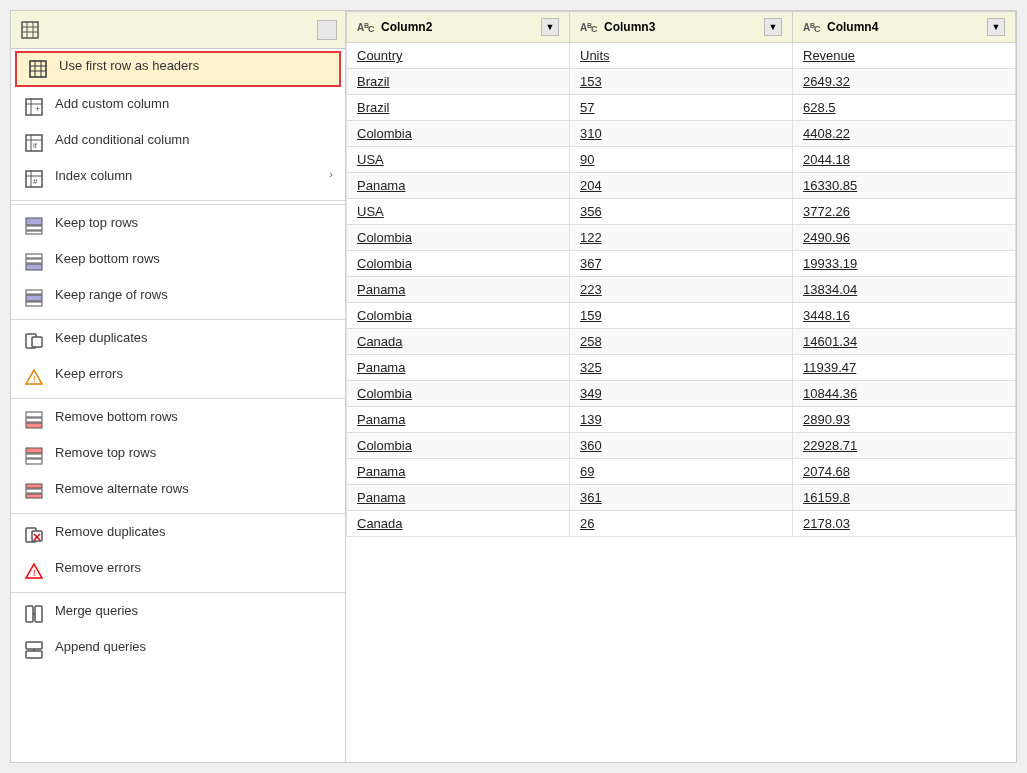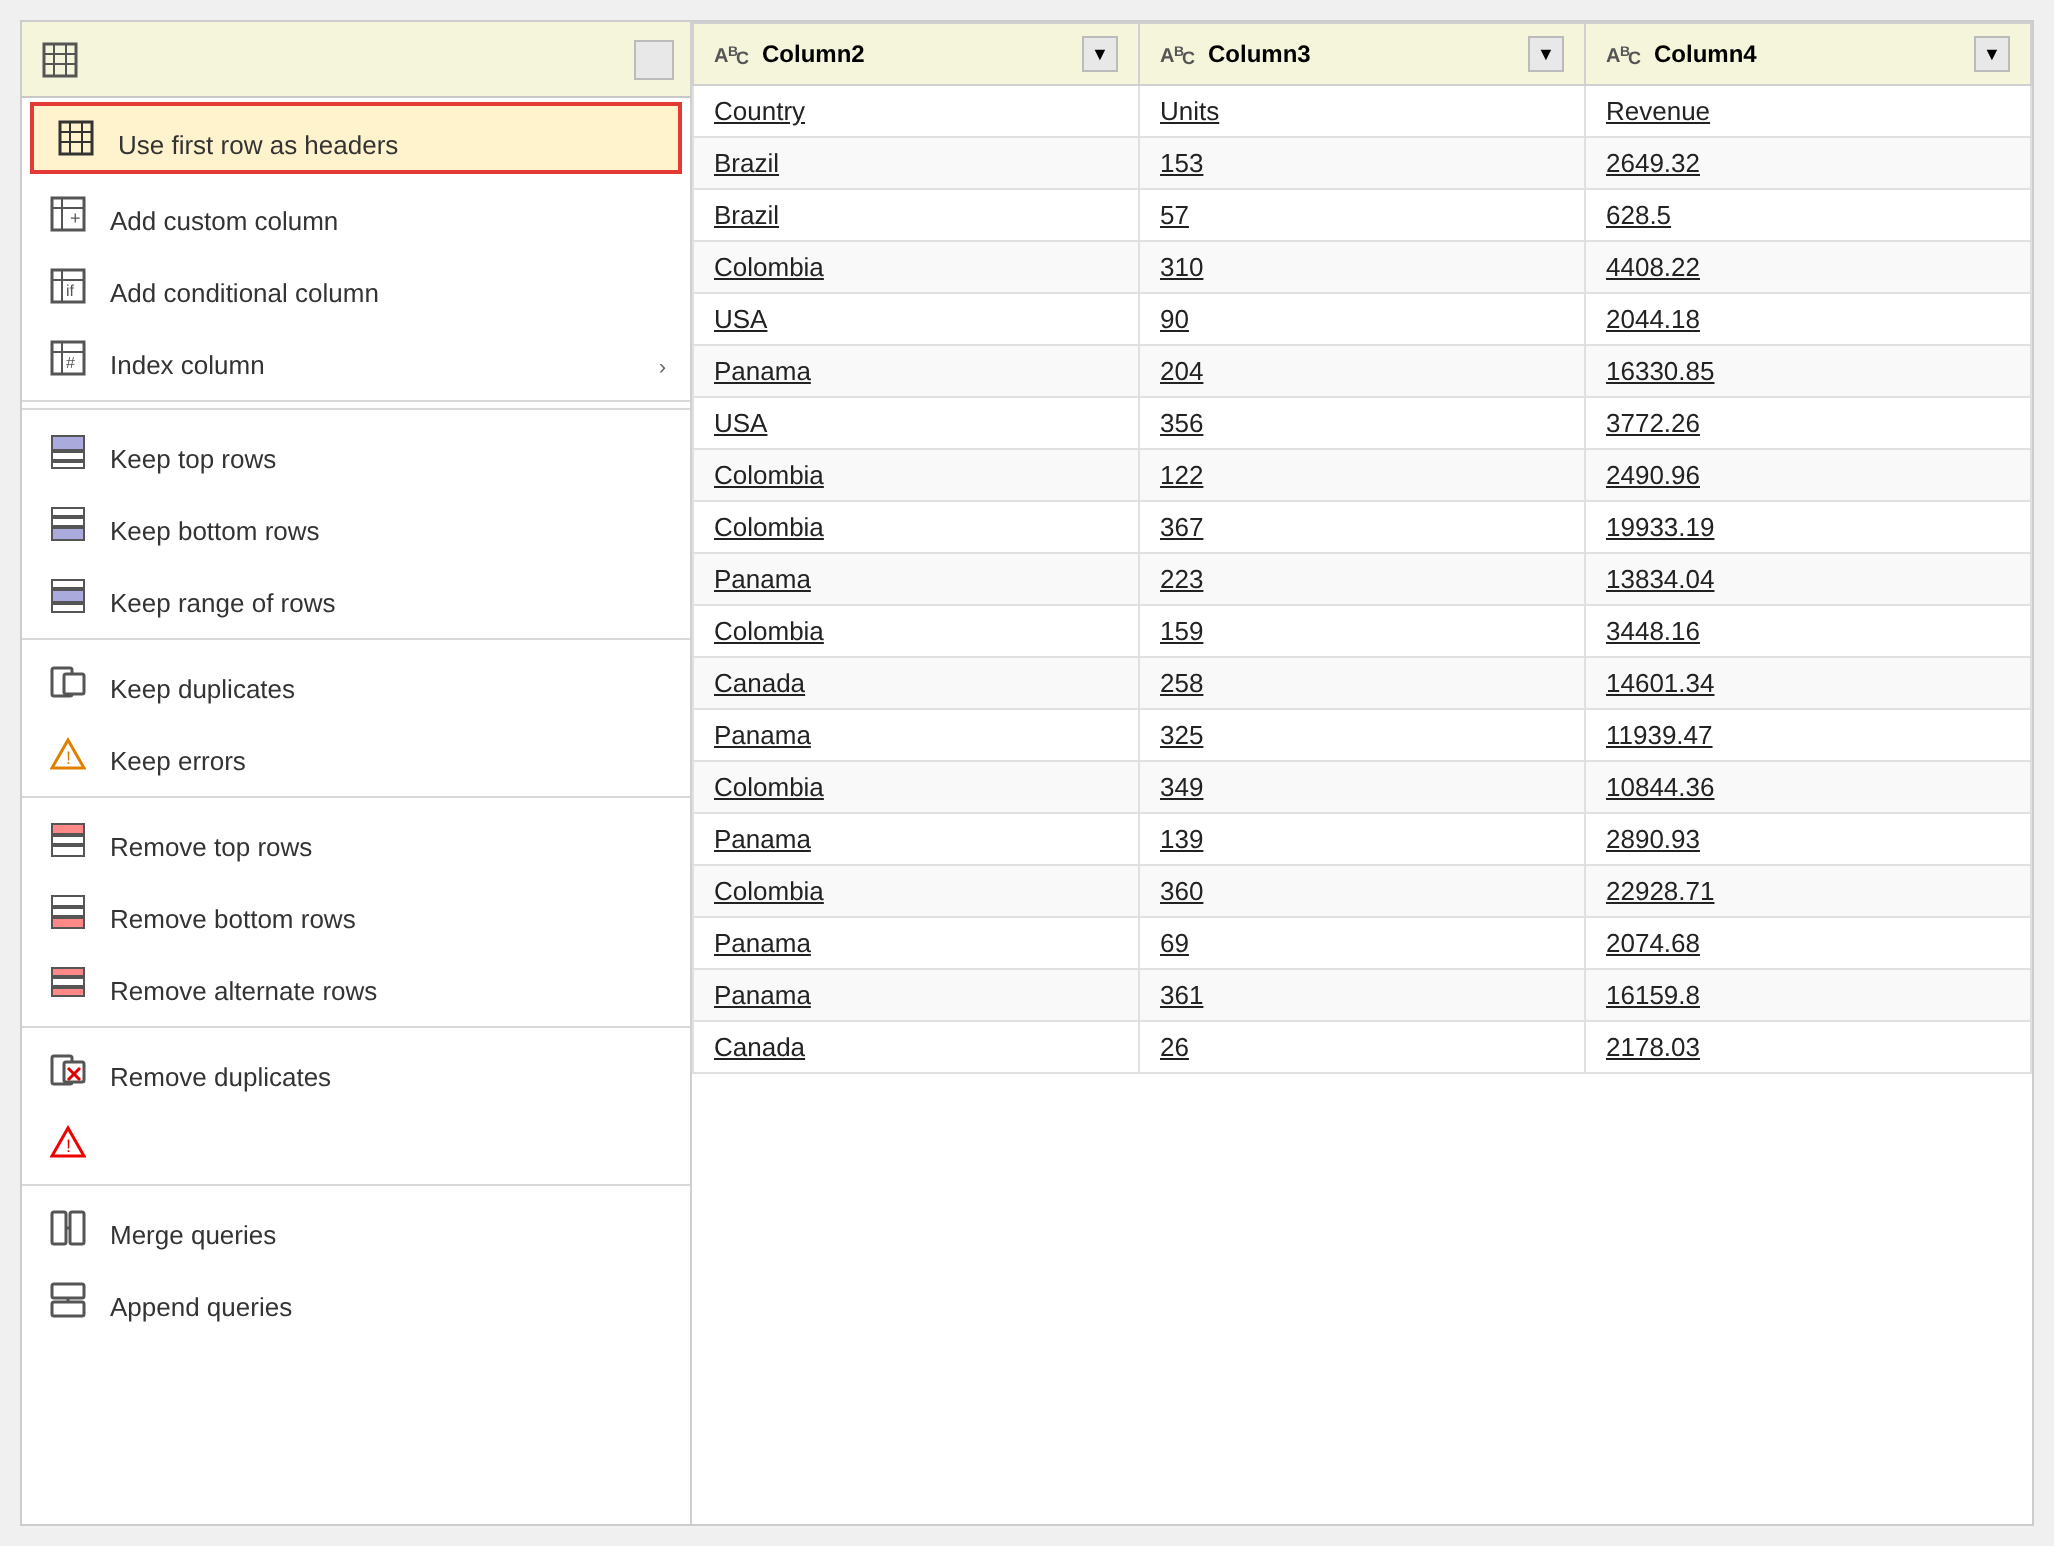--- a/index.html
+++ b/index.html
@@ -56,21 +56,21 @@
       justify-content: center;
       background: #e8e8e8;
       border: 1px solid #bbb;
       cursor: pointer;
       font-size: 10px;
     }
 
     
     .menu-item {
       display: flex;
-      align-items: flex-end;
+      align-items: flex-start;
       padding: 7px 12px;
       cursor: pointer;
       color: #333;
       font-size: 13px;
       white-space: nowrap;
     }
     .menu-item.highlighted {
       background: #fff3cd;
       border: 2px solid #e53935;
       padding: 5px 10px;
@@ -272,36 +272,36 @@
               <polygon points="9,2 17,16 1,16" fill="none" stroke="#e08000" stroke-width="1.5"></polygon>
               <text x="8" y="14" font-size="9" fill="#e08000" font-family="Arial">!</text>
             </svg>
           </span>
           <span class="menu-item-label">Keep errors</span>
         </div>
         <div class="menu-separator"></div>
         <div class="menu-item">
           <span class="menu-icon">
             <svg width="18" height="18" viewBox="0 0 18 18">
+              <rect x="1" y="1" width="16" height="5" fill="none" stroke="#555" stroke-width="1"></rect>
+              <rect x="1" y="7" width="16" height="4" fill="none" stroke="#555" stroke-width="1"></rect>
+              <rect x="1" y="12" width="16" height="5" fill="#f88" stroke="#555" stroke-width="1"></rect>
+            </svg>
+          </span>
+          <span class="menu-item-label">Remove bottom rows</span>
+        </div>
+        <div class="menu-item">
+          <span class="menu-icon">
+            <svg width="18" height="18" viewBox="0 0 18 18">
               <rect x="1" y="1" width="16" height="5" fill="#f88" stroke="#555" stroke-width="1"></rect>
               <rect x="1" y="7" width="16" height="4" fill="none" stroke="#555" stroke-width="1"></rect>
               <rect x="1" y="12" width="16" height="5" fill="none" stroke="#555" stroke-width="1"></rect>
             </svg>
           </span>
           <span class="menu-item-label">Remove top rows</span>
-        </div>
-        <div class="menu-item">
-          <span class="menu-icon">
-            <svg width="18" height="18" viewBox="0 0 18 18">
-              <rect x="1" y="1" width="16" height="5" fill="none" stroke="#555" stroke-width="1"></rect>
-              <rect x="1" y="7" width="16" height="4" fill="none" stroke="#555" stroke-width="1"></rect>
-              <rect x="1" y="12" width="16" height="5" fill="#f88" stroke="#555" stroke-width="1"></rect>
-            </svg>
-          </span>
-          <span class="menu-item-label">Remove bottom rows</span>
         </div>
         <div class="menu-item">
           <span class="menu-icon">
             <svg width="18" height="18" viewBox="0 0 18 18">
               <rect x="1" y="1" width="16" height="4" fill="#f88" stroke="#555" stroke-width="1"></rect>
               <rect x="1" y="6" width="16" height="4" fill="none" stroke="#555" stroke-width="1"></rect>
               <rect x="1" y="11" width="16" height="4" fill="#f88" stroke="#555" stroke-width="1"></rect>
             </svg>
           </span>
           <span class="menu-item-label">Remove alternate rows</span>
@@ -318,20 +318,21 @@
           </span>
           <span class="menu-item-label">Remove duplicates</span>
         </div>
         <div class="menu-item">
           <span class="menu-icon">
             <svg width="18" height="18" viewBox="0 0 18 18">
               <polygon points="9,2 17,16 1,16" fill="none" stroke="#e00" stroke-width="1.5"></polygon>
               <text x="8" y="14" font-size="9" fill="#e00" font-family="Arial">!</text>
             </svg>
           </span>
+          <span class="menu-item-label">Remove errors</span>
         </div>
         <div class="menu-separator"></div>
         <div class="menu-item">
           <span class="menu-icon">
             <svg width="18" height="18" viewBox="0 0 18 18">
               <rect x="1" y="1" width="7" height="16" fill="none" stroke="#555" stroke-width="1.5" rx="1"></rect>
               <rect x="10" y="1" width="7" height="16" fill="none" stroke="#555" stroke-width="1.5" rx="1"></rect>
               <line x1="8" y1="9" x2="10" y2="9" stroke="#555" stroke-width="1.5"></line>
             </svg>
           </span>

